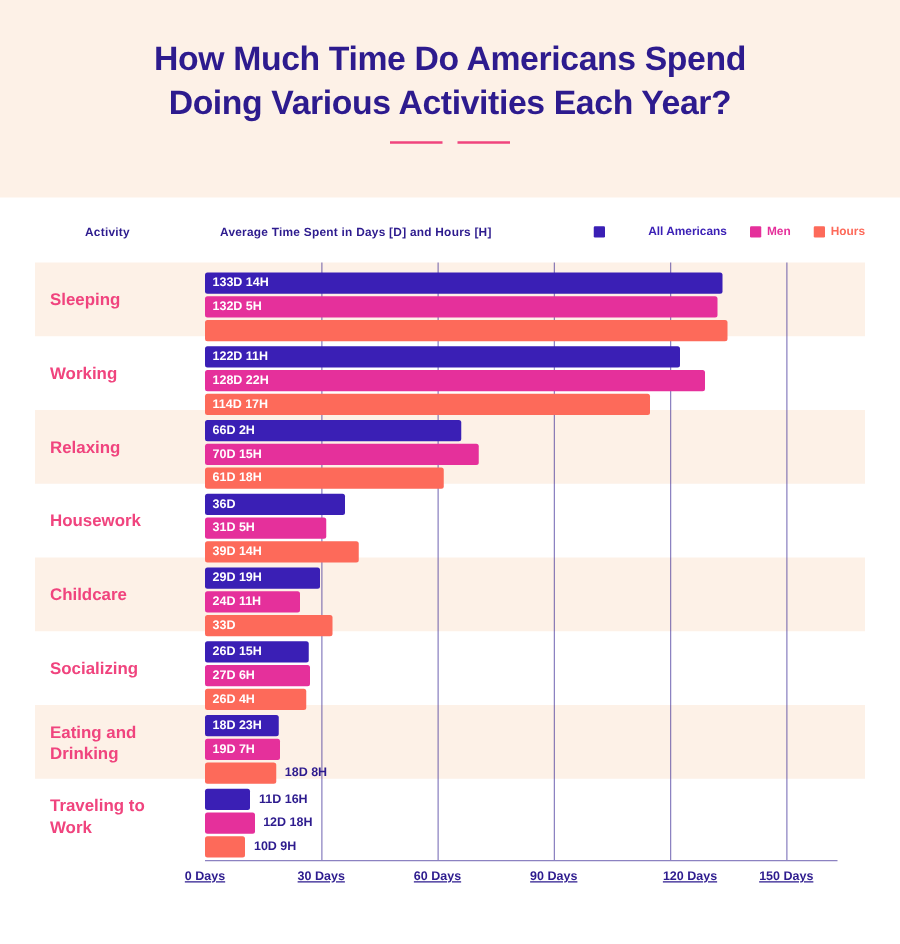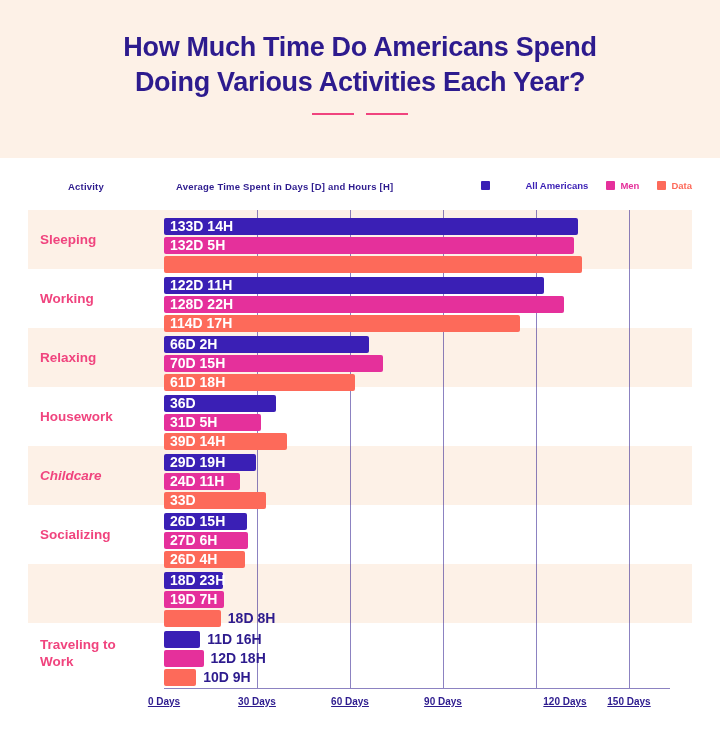--- a/index.html
+++ b/index.html
@@ -120,21 +120,21 @@
     font-weight: bold;
     line-height: 1.25;
   }
   .bar {
     position: absolute;
     height: 17px;
     border-radius: 2px;
   }
   .bar-label {
     position: absolute;
-    font-size: 14px;
+    font-size: 10px;
     font-weight: bold;
     line-height: 17px;
     white-space: nowrap;
   }
   .bar-label.inside { color: #ffffff; left: 6px; }
   .bar-label.outside { color: #2d1b8e; }
   .gridline {
     position: absolute;
     top: 0;
     width: 1px;
@@ -182,21 +182,21 @@
           <span class="legend-item" style="color: rgb(58, 31, 181); gap: 35px;">
             <span class="legend-swatch" style="background: rgb(58, 31, 181);"></span>
             <span>All Americans</span>
           </span>
           <span class="legend-item" style="color: rgb(229, 48, 155);">
             <span class="legend-swatch" style="background: rgb(229, 48, 155);"></span>
             <span>Men</span>
           </span>
           <span class="legend-item" style="color: rgb(253, 106, 90);">
             <span class="legend-swatch" style="background: rgb(253, 106, 90);"></span>
-            <span>Data</span>
+            <span>Hours</span>
           </span>
         </span>
     </div>
 
     <div class="plot" id="plot">
         <div class="rowband shaded" style="top: 6px; height: 59px;"></div>
         <div class="rowband" style="top: 65px; height: 59px;"></div>
         <div class="rowband shaded" style="top: 124px; height: 59px;"></div>
         <div class="rowband" style="top: 183px; height: 59px;"></div>
         <div class="rowband shaded" style="top: 242px; height: 59px;"></div>
@@ -206,21 +206,21 @@
         <div class="gridline" style="left: 229px; height: 478px; top: 6px;"></div>
         <div class="gridline" style="left: 322px; height: 478px; top: 6px;"></div>
         <div class="gridline" style="left: 415px; height: 478px; top: 6px;"></div>
         <div class="gridline" style="left: 508px; height: 478px; top: 6px;"></div>
         <div class="gridline" style="left: 601px; height: 478px; top: 6px;"></div>
         <div class="axis-line" style="left: 136px; top: 484px; width: 506px;"></div>
         <div class="tick-label" style="left: 136px; top: 492px;">0 Days</div>
         <div class="tick-label" style="left: 229px; top: 492px;">30 Days</div>
         <div class="tick-label" style="left: 322px; top: 492px;">60 Days</div>
         <div class="tick-label" style="left: 415px; top: 492px;">90 Days</div>
-        <div class="tick-label" style="left: 537px; top: 492px; text-align: right;">120 Days</div>
+        <div class="tick-label" style="left: 524px; top: 492px; text-align: right;">120 Days</div>
         <div class="tick-label" style="left: 601px; top: 492px;">150 Days</div>
         <div class="cat-label" style="top: 28px;">Sleeping</div>
         <div class="bar" style="left: 136px; top: 14px; width: 414.098px; background: rgb(58, 31, 181);"></div>
         <div class="bar-label inside" style="top: 14px; left: 142px;">133D 14H</div>
         <div class="bar" style="left: 136px; top: 33px; width: 409.851px; background: rgb(229, 48, 155);"></div>
         <div class="bar-label inside" style="top: 33px; left: 142px;">132D 5H</div>
         <div class="bar" style="left: 136px; top: 52px; width: 418.128px; background: rgb(253, 106, 90);"></div>
         <div class="bar-label inside" style="top: 68px; left: 142px; margin-top: 12px;">134D 21H</div>
         <div class="cat-label" style="top: 87px;">Working</div>
         <div class="bar" style="left: 136px; top: 73px; width: 379.626px; background: rgb(58, 31, 181);"></div>
@@ -236,34 +236,35 @@
         <div class="bar-label inside" style="top: 151px; left: 142px;">70D 15H</div>
         <div class="bar" style="left: 136px; top: 170px; width: 191.425px; background: rgb(253, 106, 90);"></div>
         <div class="bar-label inside" style="top: 170px; left: 142px;">61D 18H</div>
         <div class="cat-label" style="top: 205px;">Housework</div>
         <div class="bar" style="left: 136px; top: 191px; width: 111.6px; background: rgb(58, 31, 181);"></div>
         <div class="bar-label inside" style="top: 191px; left: 142px;">36D</div>
         <div class="bar" style="left: 136px; top: 210px; width: 96.751px; background: rgb(229, 48, 155);"></div>
         <div class="bar-label inside" style="top: 210px; left: 142px;">31D 5H</div>
         <div class="bar" style="left: 136px; top: 229px; width: 122.698px; background: rgb(253, 106, 90);"></div>
         <div class="bar-label inside" style="top: 229px; left: 142px;">39D 14H</div>
-        <div class="cat-label" style="top: 264px; font-style: italic;">Childcare</div>
+        <div class="cat-label" style="top: 264px;">Childcare</div>
         <div class="bar" style="left: 136px; top: 250px; width: 92.349px; background: rgb(58, 31, 181);"></div>
         <div class="bar-label inside" style="top: 250px; left: 142px;">29D 19H</div>
         <div class="bar" style="left: 136px; top: 269px; width: 75.826px; background: rgb(229, 48, 155);"></div>
         <div class="bar-label inside" style="top: 269px; left: 142px;">24D 11H</div>
         <div class="bar" style="left: 136px; top: 288px; width: 102.3px; background: rgb(253, 106, 90);"></div>
         <div class="bar-label inside" style="top: 288px; left: 142px;">33D</div>
         <div class="cat-label" style="top: 323px;">Socializing</div>
         <div class="bar" style="left: 136px; top: 309px; width: 82.553px; background: rgb(58, 31, 181);"></div>
         <div class="bar-label inside" style="top: 309px; left: 142px;">26D 15H</div>
         <div class="bar" style="left: 136px; top: 328px; width: 84.475px; background: rgb(229, 48, 155);"></div>
         <div class="bar-label inside" style="top: 328px; left: 142px;">27D 6H</div>
         <div class="bar" style="left: 136px; top: 347px; width: 81.127px; background: rgb(253, 106, 90);"></div>
         <div class="bar-label inside" style="top: 347px; left: 142px;">26D 4H</div>
+        <div class="cat-label" style="top: 374px;">Eating and Drinking</div>
         <div class="bar" style="left: 136px; top: 368px; width: 58.776px; background: rgb(58, 31, 181);"></div>
         <div class="bar-label inside" style="top: 368px; left: 142px;">18D 23H</div>
         <div class="bar" style="left: 136px; top: 387px; width: 59.799px; background: rgb(229, 48, 155);"></div>
         <div class="bar-label inside" style="top: 387px; left: 142px;">19D 7H</div>
         <div class="bar" style="left: 136px; top: 406px; width: 56.823px; background: rgb(253, 106, 90);"></div>
         <div class="bar-label outside" style="top: 406px; left: 199.823px;">18D 8H</div>
         <div class="cat-label" style="top: 433px;">Traveling to Work</div>
         <div class="bar" style="left: 136px; top: 427px; width: 36.177px; background: rgb(58, 31, 181);"></div>
         <div class="bar-label outside" style="top: 427px; left: 179.177px;">11D 16H</div>
         <div class="bar" style="left: 136px; top: 446px; width: 39.525px; background: rgb(229, 48, 155);"></div>

